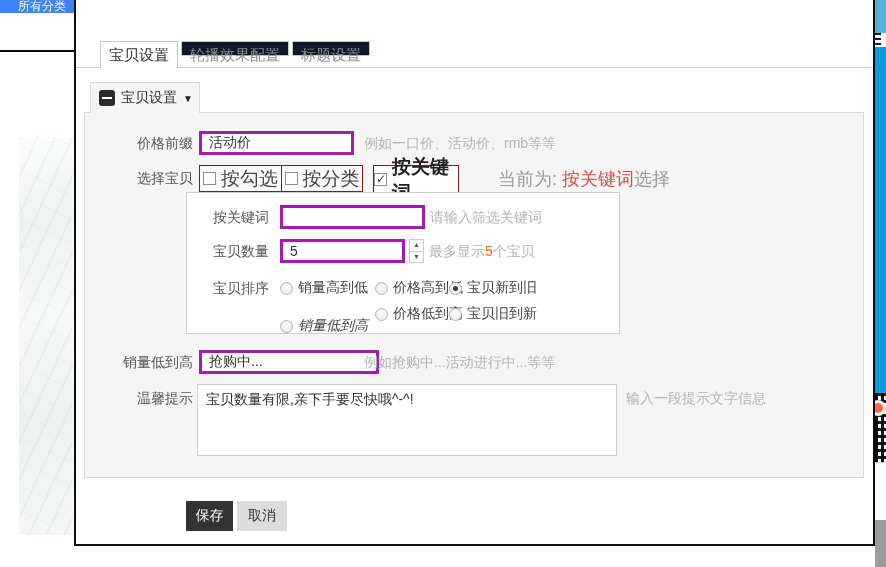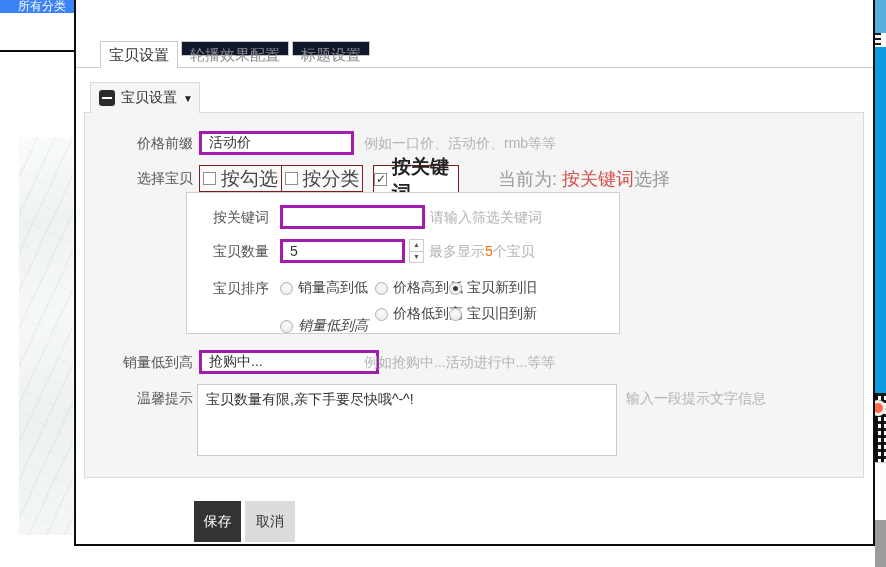--- a/index.html
+++ b/index.html
@@ -89,22 +89,22 @@
   .radio-opt { position:absolute; display:flex; align-items:center; gap:5px; font-size:14px; color:#444; height:18px; cursor:pointer; }
   .radio { width:13px; height:13px; border-radius:50%; border:1px solid #b0b0b0;
     background:radial-gradient(circle at 50% 35%, #fafafa, #e9e9e9); position:relative; flex:none; }
   .radio.selected::after { content:""; position:absolute; left:3px; top:3px; width:5px; height:5px;
     border-radius:50%; background:#3c3c3c; }
 
   .warm-textarea { position:absolute; left:112px; top:271px; width:420px; height:72px;
     border:1px solid #ccc; background:#fff; resize:none; font-family:inherit; font-size:14px;
     color:#333; padding:5px 8px; line-height:19px; outline:none; }
 
-  .btn { position:absolute; top:501px; height:41px; border:none; font-size:14px;
-    font-family:inherit; cursor:pointer; text-align:center;margin-left:8px; }
+  .btn { position:absolute; top:501px; height:30px; border:none; font-size:14px;
+    font-family:inherit; cursor:pointer; text-align:center; }
   .btn-save { left:110px; width:47px; background:#333; color:#fff; }
   .btn-cancel { left:161px; width:50px; background:#dcdcdc; color:#333; }
 </style>
 </head>
 <body>
 
 <div class="screen">
 
   <div class="abs cat-bar">所有分类</div>
   <div class="abs page-divider"></div>

